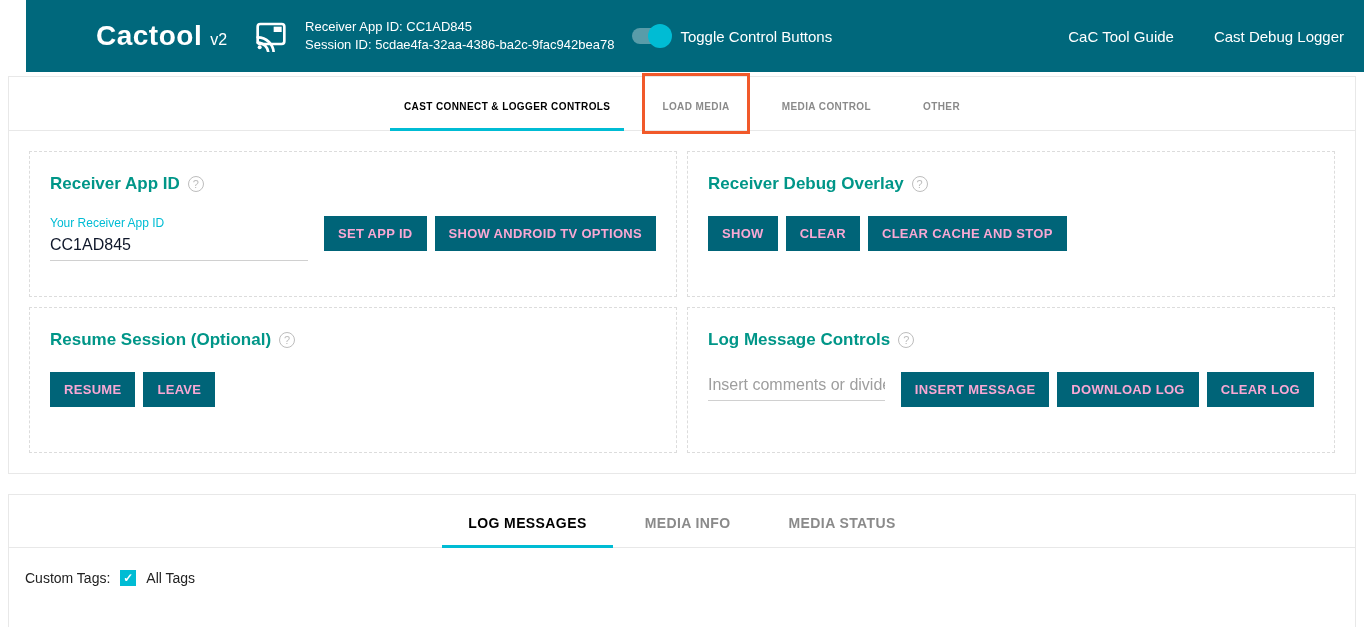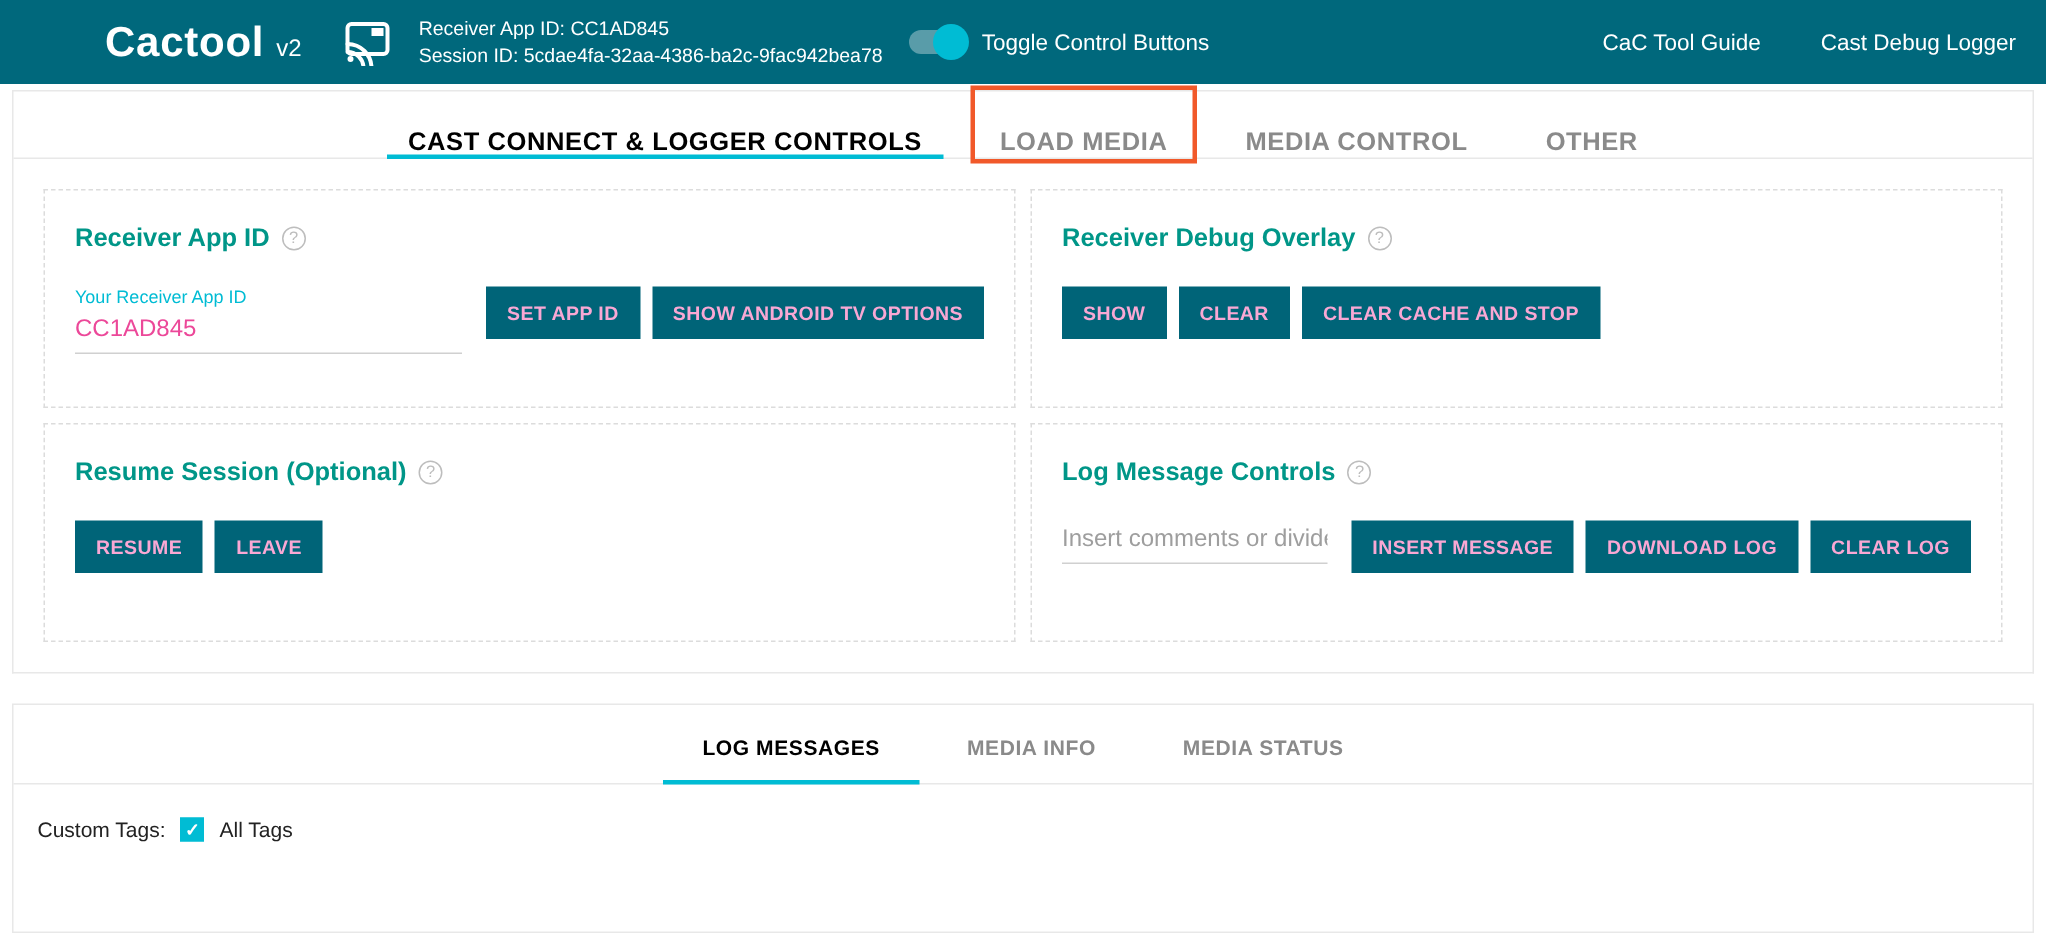--- a/index.html
+++ b/index.html
@@ -5,21 +5,22 @@
     * { box-sizing: border-box; margin: 0; padding: 0; }
     body { font-family: "Helvetica Neue", Arial, sans-serif; font-size: 14px; color: #222; background: #fff; }
 
     
     .header {
       background: #00687c; 
       color: #fff;
       display: flex;
       align-items: center;
       padding: 8px 20px 8px 70px;
-      height: 56px;
+      height: 72px;
+      margin-left: 26px;
     }
     .brand { display: flex; align-items: baseline; gap: 8px; margin-right: 20px; }
     .brand-name { font-size: 28px; font-weight: 600; letter-spacing: 0.5px; }
     .brand-version { font-size: 16px; font-weight: 500; }
     .cast-icon-wrap { width: 48px; display: flex; justify-content: center; }
     .cast-icon { width: 40px; height: 32px; }
     .ids { margin-left: 10px; font-size: 13px; line-height: 1.4; }
     .ids div { white-space: nowrap; }
     .toggle-area { display: flex; align-items: center; margin-left: 18px; gap: 12px; }
     .toggle {
@@ -40,22 +41,22 @@
     .tabs-bar {
       border: 1px solid #e8e8e8;
       border-bottom: none;
       padding-top: 24px;
     }
     .tabs {
       display: flex; justify-content: center; gap: 44px;
       border-bottom: 1px solid #e8e8e8; position: relative;
     }
     .tab {
-      padding: 0 4px 0 4px;
-      font-size: 17px; font-weight: 600; letter-spacing: 0.4px;
+      padding: 0 4px 18px 4px;
+      font-size: 10px; font-weight: 600; letter-spacing: 0.4px;
       color: #8a8a8a; cursor: pointer; text-transform: uppercase;
       position: relative;
     }
     .tab.active { color: #000; }
     .tab.active::after {
       content: ""; position: absolute; left: -10px; right: -10px; bottom: -1px;
       height: 3px; background: #00bcd4;
     }
     .tab.highlight-frame {
       position: relative;
@@ -83,21 +84,21 @@
       border: 1px solid #bdbdbd; color: #bdbdbd;
       display: inline-flex; align-items: center; justify-content: center;
       font-size: 11px; line-height: 1; cursor: default;
     }
     .card-body { display: flex; align-items: flex-start; justify-content: space-between; gap: 16px; }
     .field { flex: 1; max-width: 300px; }
     .field-label { font-size: 12px; color: #00bcd4; margin-bottom: 2px; display: block; }
     .text-input {
       width: 100%; border: none; border-bottom: 1px solid #d0d0d0;
       font-size: 16px; padding: 4px 0 6px 0; outline: none; background: transparent;
-      color: #ec4899;
+      color: #0f172a;
     }
     .text-input::placeholder { color: #9e9e9e; }
     .btn-row { display: flex; flex-wrap: wrap; gap: 8px; }
     .btn {
       background: #006478; color: #f9a8d4; border: none;
       padding: 10px 14px; font-size: 13px; font-weight: 700;
       letter-spacing: 0.3px; cursor: pointer; text-transform: uppercase;
     }
 
     

